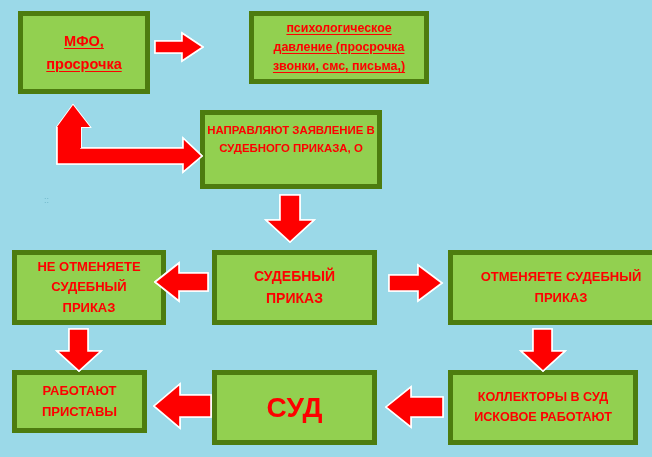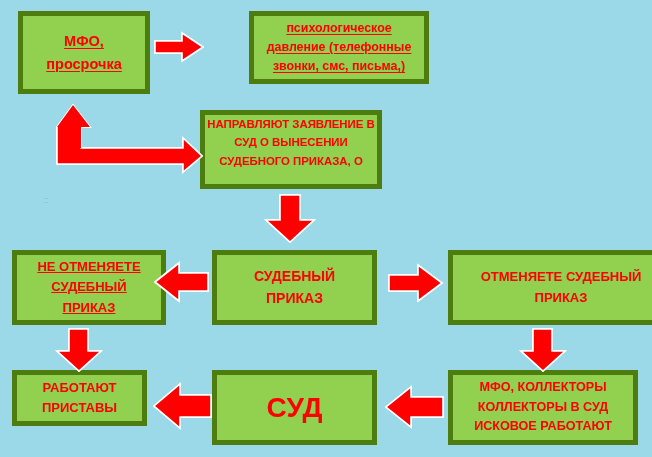--- a/index.html
+++ b/index.html
@@ -43,25 +43,25 @@
   }
   .underlined .ln {
     text-decoration: underline;
     text-underline-offset: 2px;
   }
 
   
   #box-mfo-collectors      { left:18px;  top:11px;  width:132px; height:83px;  font-size:14.5px; }
   #box-mfo-collectors .ln:nth-child(3){ font-size:14px; }
   #box-pressure            { left:205px; top:11px;  width:180px; height:73px;  font-size:12.4px;margin-left:44px; }
-  #box-court-order-request { left:200px; top:110px; width:182px; height:79px;  font-size:11.4px; line-height:1.62; justify-content:flex-start; }
-  #box-not-cancel          { left:12px;  top:250px; width:154px; height:75px;  font-size:13px;text-decoration:underline; }
+  #box-court-order-request { left:200px; top:110px; width:182px; height:79px;  font-size:11.4px; line-height:1.62; justify-content:flex-start; padding-top:6px; }
+  #box-not-cancel          { left:12px;  top:250px; width:154px; height:75px;  font-size:13px; }
   #box-judicial-order      { left:212px; top:250px; width:165px; height:75px;  font-size:14px; }
   #box-cancel              { left:448px; top:250px; width:226px; height:75px;  font-size:13px; }
-  #box-bailiffs            { left:12px;  top:370px; width:135px; height:56px;  font-size:13px; }
+  #box-bailiffs            { left:12px;  top:370px; width:135px; height:63px;  font-size:13px; }
   #box-court               { left:212px; top:370px; width:165px; height:75px;  font-size:28px; }
   #box-claim               { left:448px; top:370px; width:190px; height:75px;  font-size:12.6px; }
 
   
   .arrow {
     position: absolute;
     filter: drop-shadow(0 0 0 #ffffff);
   }
   .arrow svg { display: block; }
 
@@ -79,27 +79,26 @@
 
 <div id="canvas">
 
   <div class="box underlined" id="box-mfo-collectors">
     <span class="ln">МФО,</span>
     <span class="ln">просрочка</span>
   </div>
 
   <div class="box underlined" id="box-pressure">
     <span class="ln">психологическое</span>
-    <span class="ln">давление (телефонные</span>
+    <span class="ln">давление (просрочка</span>
     <span class="ln">звонки, смс, письма,)</span>
   </div>
 
   <div class="box" id="box-court-order-request">
     <span class="ln">НАПРАВЛЯЮТ ЗАЯВЛЕНИЕ В</span>
-    <span class="ln">СУД О ВЫНЕСЕНИИ</span>
     <span class="ln">СУДЕБНОГО ПРИКАЗА, О</span>
   </div>
 
   <div class="box" id="box-not-cancel">
     <span class="ln">НЕ ОТМЕНЯЕТЕ</span>
     <span class="ln">СУДЕБНЫЙ</span>
     <span class="ln">ПРИКАЗ</span>
   </div>
 
   <div class="box" id="box-judicial-order">
@@ -115,21 +114,20 @@
   <div class="box" id="box-bailiffs">
     <span class="ln">РАБОТАЮТ</span>
     <span class="ln">ПРИСТАВЫ</span>
   </div>
 
   <div class="box" id="box-court">
     <span class="ln">СУД</span>
   </div>
 
   <div class="box" id="box-claim">
-    <span class="ln">МФО, КОЛЛЕКТОРЫ</span>
     <span class="ln">КОЛЛЕКТОРЫ В СУД</span>
     <span class="ln">ИСКОВОЕ РАБОТАЮТ</span>
   </div>
 
   <div class="arrow" style="left:154px; top:31px; width:50px; height:32px;">
     <svg width="50" height="32" viewBox="0 0 50 32">
       <polygon points="1,10 28,10 28,2 49,16 28,30 28,22 1,22" fill="#fe0000" stroke="#ffffff" stroke-width="1.6" stroke-linejoin="miter"></polygon>
     </svg>
   </div>
 

